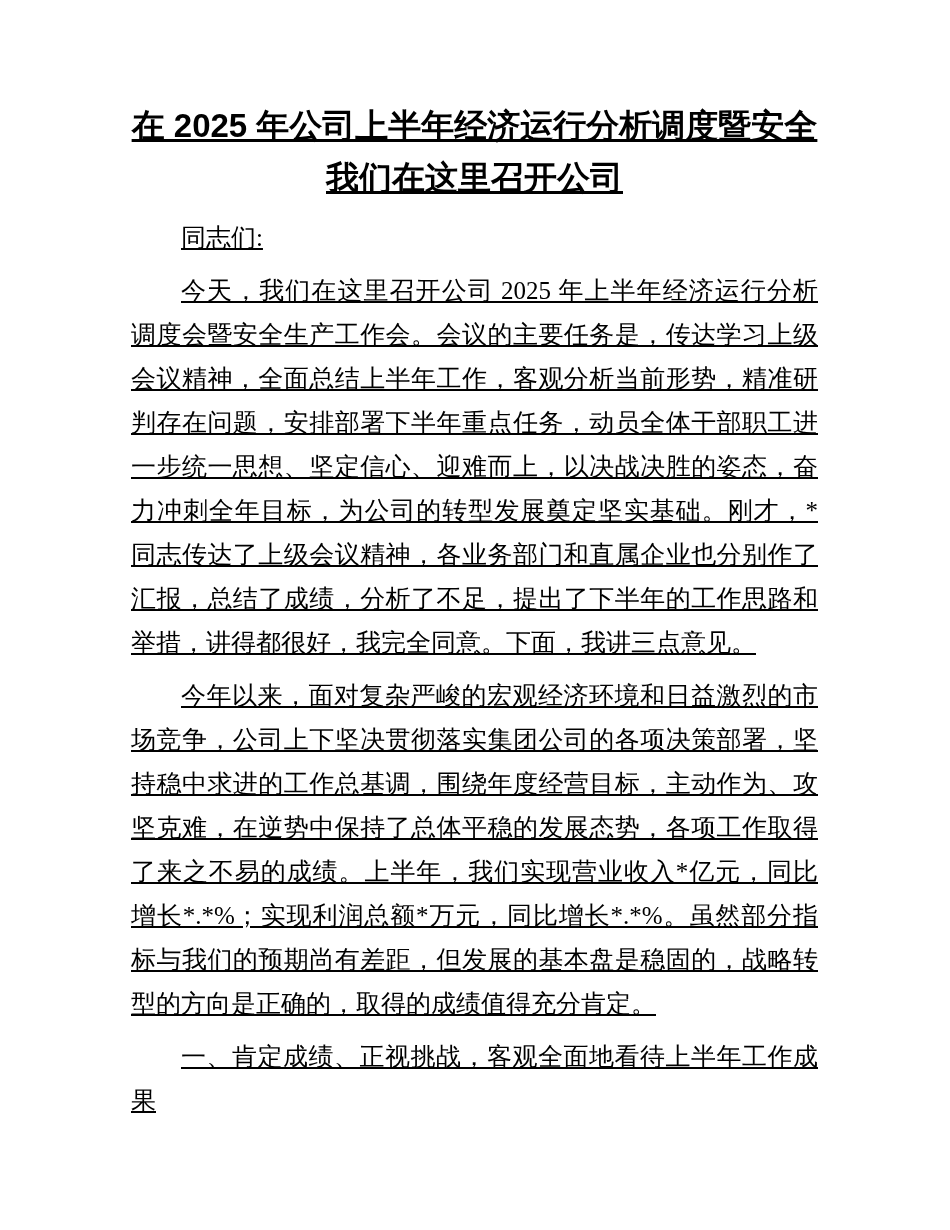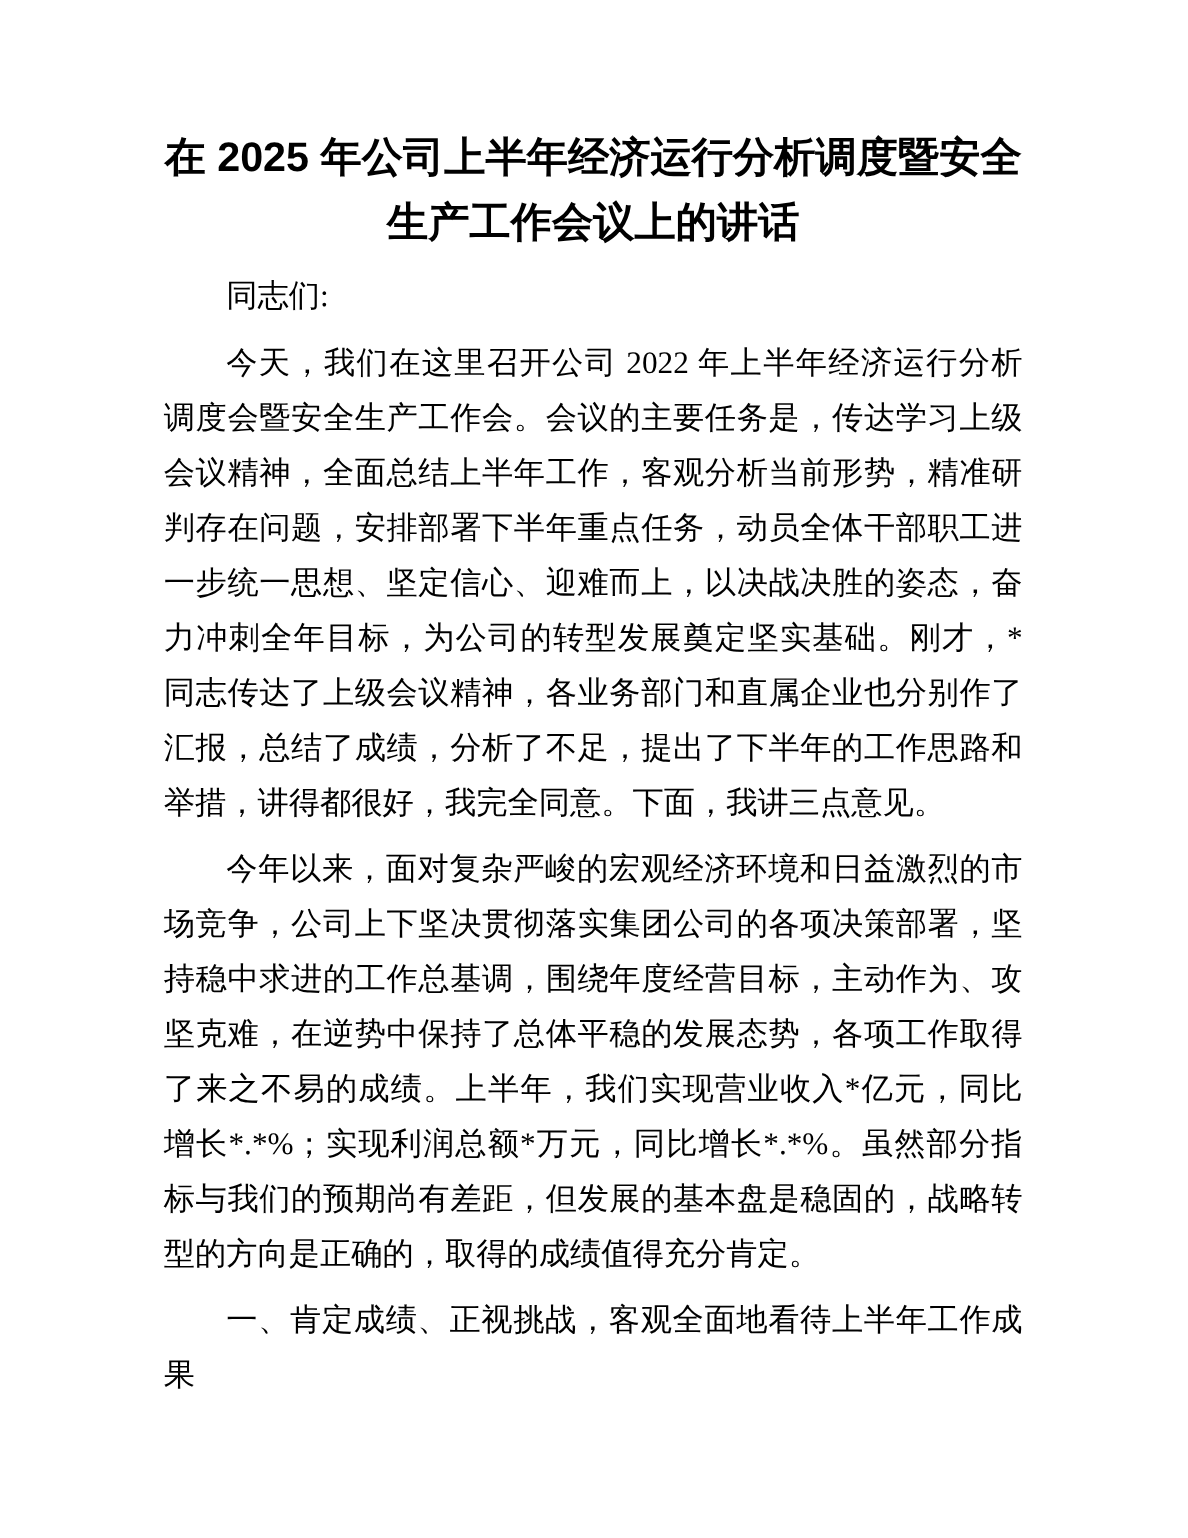--- a/index.html
+++ b/index.html
@@ -11,20 +11,21 @@
   .page {
     position: relative;
     width: 950px;
     height: 1230px;
     margin: 0 auto;
     background: #ffffff;
     color: #000000;
     box-sizing: border-box;
     padding: 100px 132px 40px 131px;
     overflow: hidden;
+    text-decoration: underline;
   }
   .doc-title {
     margin: 0 0 12px 0;
     font-family: "Liberation Sans", sans-serif;
     font-weight: 700;
     font-size: 33px;
     line-height: 52px;
     text-align: center;
     color: #000000;
   }
@@ -48,26 +49,26 @@
     margin-bottom: 0;
   }
 </style>
 </head>
 <body>
 
 <div class="page">
 
   <h1 class="doc-title">
     <span class="title-line">在 2025 年公司上半年经济运行分析调度暨安全</span>
-    <span class="title-line">生产工作会议上的讲话</span>
+    <span class="title-line">我们在这里召开公司</span>
   </h1>
 
   <div class="doc-body">
     <p>同志们:</p>
 
-    <p>今天，我们在这里召开公司 2022 年上半年经济运行分析调度会暨安全生产工作会。会议的主要任务是，传达学习上级会议精神，全面总结上半年工作，客观分析当前形势，精准研判存在问题，安排部署下半年重点任务，动员全体干部职工进一步统一思想、坚定信心、迎难而上，以决战决胜的姿态，奋力冲刺全年目标，为公司的转型发展奠定坚实基础。刚才，*同志传达了上级会议精神，各业务部门和直属企业也分别作了汇报，总结了成绩，分析了不足，提出了下半年的工作思路和举措，讲得都很好，我完全同意。下面，我讲三点意见。</p>
+    <p>今天，我们在这里召开公司 2025 年上半年经济运行分析调度会暨安全生产工作会。会议的主要任务是，传达学习上级会议精神，全面总结上半年工作，客观分析当前形势，精准研判存在问题，安排部署下半年重点任务，动员全体干部职工进一步统一思想、坚定信心、迎难而上，以决战决胜的姿态，奋力冲刺全年目标，为公司的转型发展奠定坚实基础。刚才，*同志传达了上级会议精神，各业务部门和直属企业也分别作了汇报，总结了成绩，分析了不足，提出了下半年的工作思路和举措，讲得都很好，我完全同意。下面，我讲三点意见。</p>
 
     <p>今年以来，面对复杂严峻的宏观经济环境和日益激烈的市场竞争，公司上下坚决贯彻落实集团公司的各项决策部署，坚持稳中求进的工作总基调，围绕年度经营目标，主动作为、攻坚克难，在逆势中保持了总体平稳的发展态势，各项工作取得了来之不易的成绩。上半年，我们实现营业收入*亿元，同比增长*.*%；实现利润总额*万元，同比增长*.*%。虽然部分指标与我们的预期尚有差距，但发展的基本盘是稳固的，战略转型的方向是正确的，取得的成绩值得充分肯定。</p>
 
     <p>一、肯定成绩、正视挑战，客观全面地看待上半年工作成果</p>
   </div>
 
 </div>
 
 </body></html>

